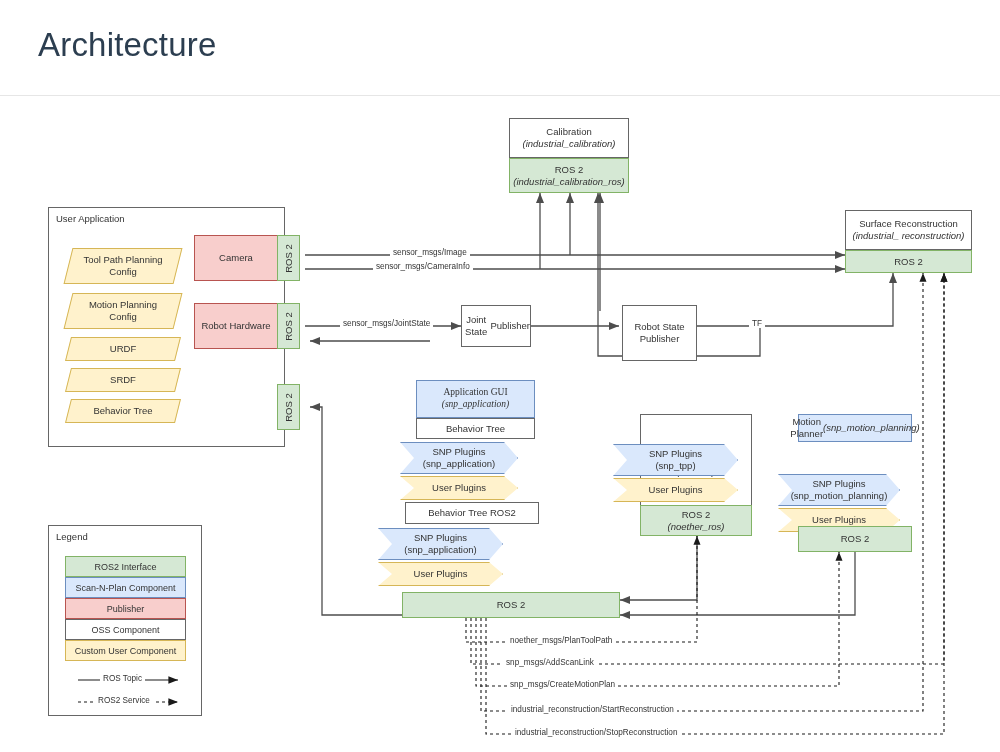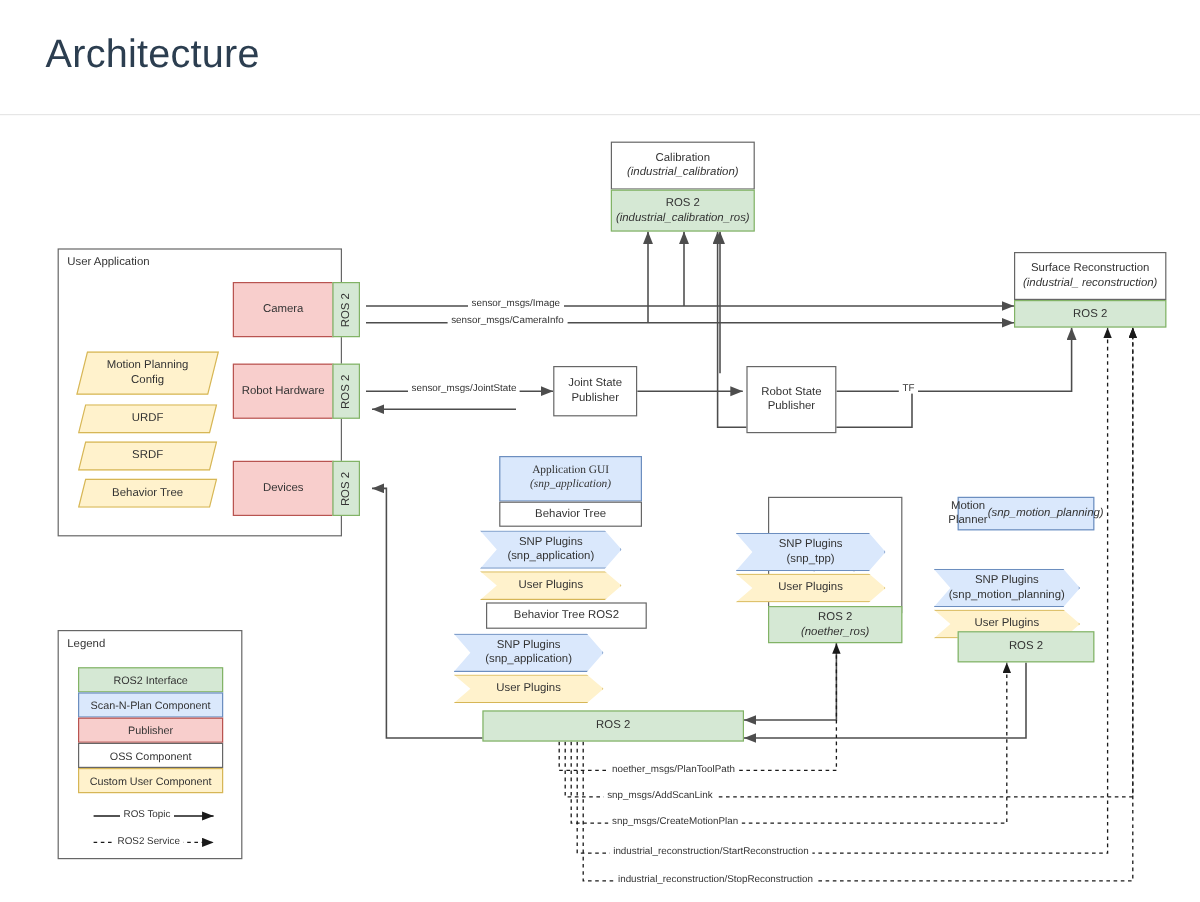--- a/index.html
+++ b/index.html
@@ -119,20 +119,24 @@
     <div class="sub">(industrial_ reconstruction)</div>
   </div>
   <div class="node ros" style="left:845px;top:154px;width:127px;height:23px;">
     <span>ROS 2</span>
   </div>
 
   <div class="grp" style="left:48px;top:111px;width:237px;height:240px;">
     <div class="grp-label">User Application</div>
   </div>
 
+  <div class="para" style="left:68px;top:152px;width:110px;height:36px;">
+    <div class="shp"></div>
+    <div class="txt">Tool Path Planning Config</div>
+  </div>
   <div class="para" style="left:68px;top:197px;width:110px;height:36px;">
     <div class="shp"></div>
     <div class="txt">Motion Planning Config</div>
   </div>
   <div class="para" style="left:68px;top:241px;width:110px;height:24px;">
     <div class="shp"></div>
     <div class="txt">URDF</div>
   </div>
   <div class="para" style="left:68px;top:272px;width:110px;height:24px;">
     <div class="shp"></div>
@@ -150,28 +154,25 @@
     <span>ROS 2</span>
   </div>
 
   <div class="node hw" style="left:194px;top:207px;width:84px;height:46px;">
     <span>Robot Hardware</span>
   </div>
   <div class="vtab" style="left:277px;top:207px;width:23px;height:46px;">
     <span>ROS 2</span>
   </div>
 
-  <div class="node hw" style="left:194px;top:288px;width:84px;height:46px;">
-    <span>Devices</span>
-  </div>
   <div class="vtab" style="left:277px;top:288px;width:23px;height:46px;">
     <span>ROS 2</span>
   </div>
 
-  <div class="node plain" style="left:461px;top:209px;width:70px;height:42px;flex-direction:column;">
+  <div class="node plain" style="left:461px;top:209px;width:70px;height:42px;justify-content:space-between;">
     <div>Joint State</div>
     <div>Publisher</div>
   </div>
   <div class="node plain" style="left:622px;top:209px;width:75px;height:56px;flex-direction:column;">
     <div>Robot State</div>
     <div>Publisher</div>
   </div>
 
   <div class="node snp" style="left:416px;top:284px;width:119px;height:38px;flex-direction:column;font-family:Liberation Serif, serif;">
     <div>Application GUI</div>

